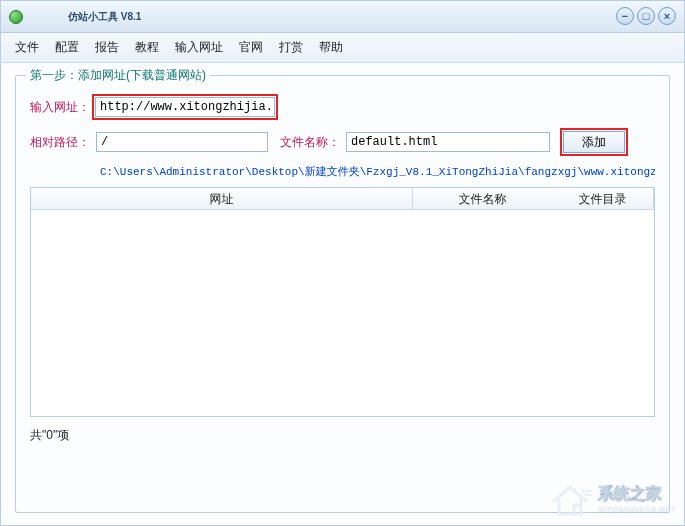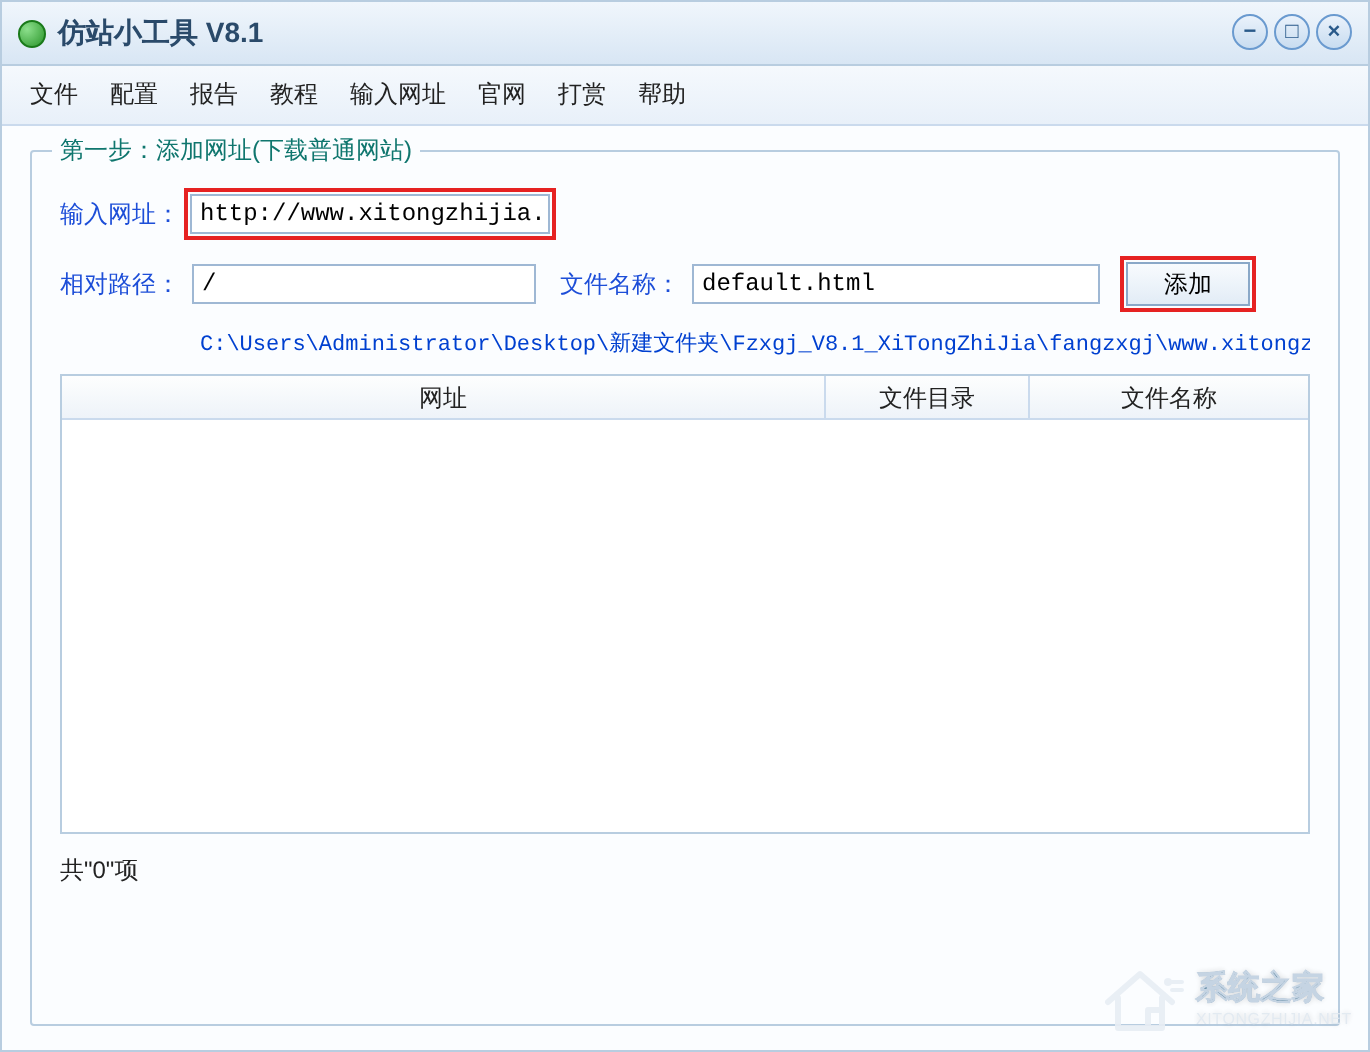--- a/index.html
+++ b/index.html
@@ -25,23 +25,24 @@
       position: relative;
     }
     .app-icon {
       width: 14px; height: 14px;
       background: radial-gradient(circle at 30% 30%, #8de08d, #2a952a);
       border-radius: 50%;
       margin-right: 6px;
       border: 1px solid #1a7a1a;
     }
     .title-text {
-      font-size: 14px;
+      font-size: 10px;
       font-weight: bold;
       color: #2a4a6a;
+      margin-left: 39px;
     }
     .window-controls {
       position: absolute;
       right: 8px;
       top: 6px;
       display: flex;
       gap: 3px;
     }
     .win-btn {
       width: 18px; height: 18px;
@@ -99,21 +100,21 @@
       font-size: 12px;
       color: #0f766e;
     }
 
     .row {
       display: flex;
       align-items: center;
       margin-bottom: 8px;
     }
     .label {
-      color: #1d4ed8;
+      color: #be185d;
       font-size: 12px;
       white-space: nowrap;
     }
     .input-wrap {
       position: relative;
     }
     .highlight-red {
       border: 2px solid #e62222;
       padding: 1px;
     }
@@ -250,22 +251,22 @@
       <span class="input-wrap highlight-red" style="margin-left:10px;">
         <button class="add-btn">添加</button>
       </span>
     </div>
 
     <div class="path-display">C:\Users\Administrator\Desktop\新建文件夹\Fzxgj_V8.1_XiTongZhiJia\fangzxgj\www.xitongzhijia.</div>
 
     <div class="table-wrap">
       <div class="table-head">
         <div class="th th1">网址</div>
+        <div class="th th3">文件名称</div>
         <div class="th th2">文件目录</div>
-        <div class="th th3">文件名称</div>
       </div>
       <div class="table-body"></div>
     </div>
 
     <div class="count-row">共"0"项</div>
   </div>
 </div>
 
 <div class="watermark">
   <div class="wm-icon">

